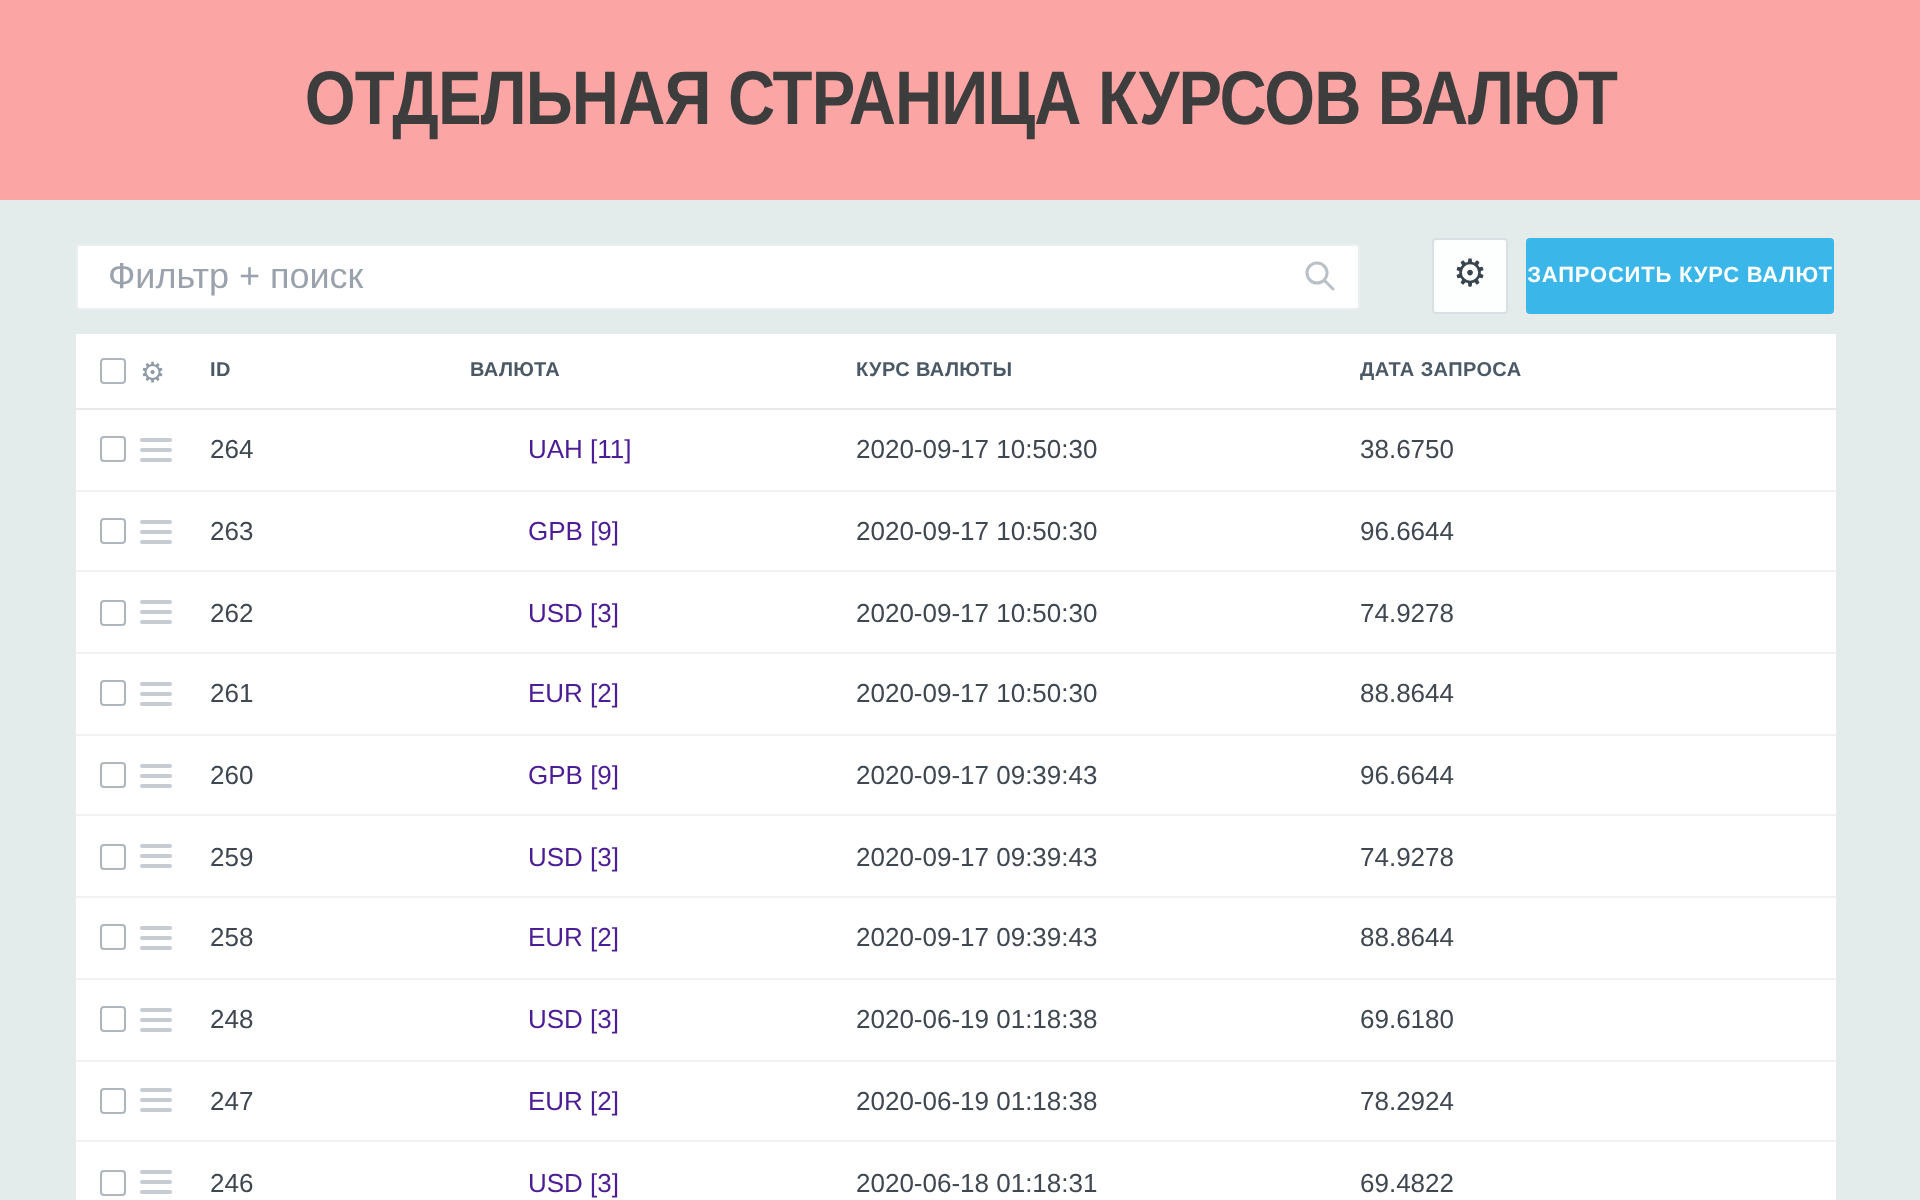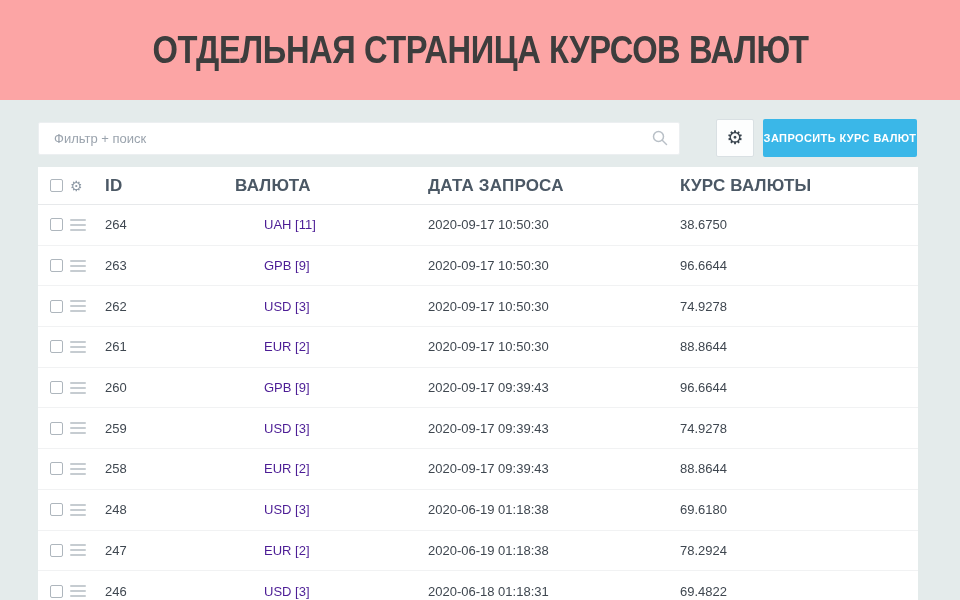--- a/index.html
+++ b/index.html
@@ -21,21 +21,21 @@
   }
 
   
   .content { flex: 1; padding: 19px 40px 0 38px; }
 
   .toolbar { display: flex; align-items: center; height: 38px; margin-bottom: 10px; }
 
   .search-wrap { position: relative; width: 642px; height: 33px; flex: none; }
   .filter-input {
     width: 100%; height: 33px; border: 1px solid #eceff1; border-radius: 2px;
-    background: #ffffff; padding: 0 34px 0 15px; font-size: 13px;
+    background: #ffffff; padding: 0 34px 0 15px; font-size: 18px;
     font-family: "Liberation Sans", sans-serif; color: #3f4750; outline: none;
   }
   .filter-input::placeholder { color: #9aa3ad; opacity: 1; }
   .search-icon {
     position: absolute; right: 12px; top: 8px; width: 16px; height: 16px;
     cursor: pointer; display: block;
   }
 
   .gear-btn {
     width: 38px; height: 38px; margin-left: 36px; flex: none;
@@ -57,21 +57,21 @@
 
   .thead, .trow {
     display: grid;
     grid-template-columns: 20px 35px 130px 193px 252px 1fr;
     align-items: center; padding-left: 12px;
   }
   .thead { height: 38px; border-bottom: 1px solid #e7e9eb; }
   .trow  { height: 40.7px; border-bottom: 1px solid #f1f2f3; }
 
   .th {
-    font-size: 17px; font-weight: 700; color: #4b5865;
+    font-size: 10px; font-weight: 700; color: #4b5865;
     letter-spacing: 0.2px; text-transform: uppercase; cursor: pointer;
   }
 
   .cb input[type="checkbox"] {
     appearance: none; -webkit-appearance: none;
     width: 13px; height: 13px; border: 1px solid #aeb6bd; border-radius: 2px;
     background: #ffffff; cursor: pointer; display: block;
   }
 
   .th-gear { color: #8e9aa6; font-size: 14px; cursor: pointer; line-height: 1; }
@@ -112,22 +112,22 @@
     </div>
 
     <div class="table">
       <div class="thead">
         <span class="cb">
           <input type="checkbox" style="">
         </span>
         <span class="th-gear">⚙</span>
         <span class="th">ID</span>
         <span class="th">ВАЛЮТА</span>
+        <span class="th">КУРС ВАЛЮТЫ</span>
         <span class="th">ДАТА ЗАПРОСА</span>
-        <span class="th">КУРС ВАЛЮТЫ</span>
       </div>
       <div id="rows">
   <div class="trow">
     <span class="cb">
       <input type="checkbox" style="">
     </span>
     <span class="menu-icon">
               <i></i>
               <i></i>
               <i></i>

